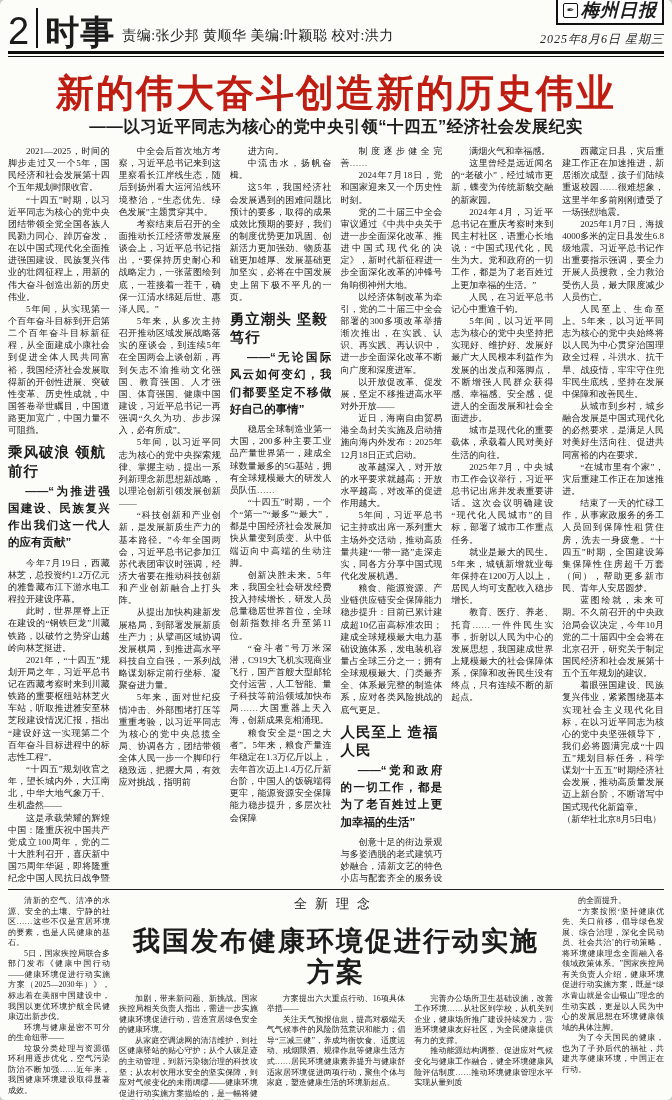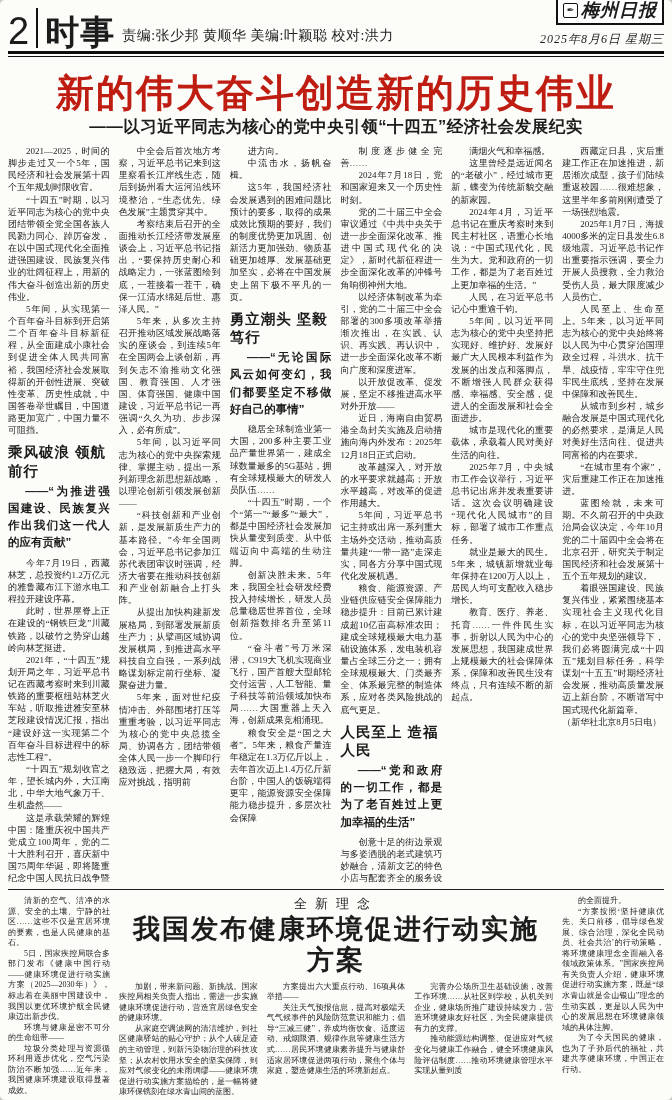--- a/index.html
+++ b/index.html
@@ -36,21 +36,21 @@
   .b{font-size:9px;line-height:1.35;text-align:justify;}
   .b-p{text-indent:2em;}
   .b-h{font-family:"Liberation Sans","DejaVu Sans",sans-serif;font-weight:900;font-size:14.5px;text-indent:0;text-align:left;letter-spacing:1px;margin:7px 0 3px;line-height:1.25;}
   .b-hq{font-family:"Liberation Sans","DejaVu Sans",sans-serif;font-weight:700;font-size:11.5px;line-height:1.5;text-indent:1.5em;margin:0 0 5px;}
   .b-sign{text-align:left;text-indent:0;}
   
   .second{border-top:1.5px solid #222;height:204px;overflow:hidden;padding-top:6px;display:flex;gap:9px;}
   .s-col{flex:1 1 0;min-width:0;overflow:hidden;}
   .s-center{flex:4.25 1 0;min-width:0;display:flex;flex-direction:column;}
   .kicker{text-align:center;font-size:13px;letter-spacing:8px;line-height:1.2;}
-  .s-headline{text-align:center;font-weight:900;font-size:27px;letter-spacing:2px;line-height:1.15;margin:2px 0 6px;
+  .s-headline{text-align:center;font-weight:900;font-size:27px;letter-spacing:2px;line-height:1.15;margin:14px 0 6px;
     font-family:"Liberation Sans","DejaVu Sans",sans-serif;}
   .s-cols{display:flex;gap:9px;flex:1;overflow:hidden;}
   .second .b{font-size:8px;line-height:1.32;}
 </style>
 </head>
 <body>
 
 <div class="page">
 
   <div class="header">
@@ -132,20 +132,21 @@
         <div class="b b-p">2025年7月，中央城市工作会议举行，习近平总书记出席并发表重要讲话。这次会议明确建设“现代化人民城市”的目标，部署了城市工作重点任务。</div>
         <div class="b b-p">就业是最大的民生。5年来，城镇新增就业每年保持在1200万人以上，居民人均可支配收入稳步增长。</div>
         <div class="b b-p">教育、医疗、养老、托育……一件件民生实事，折射以人民为中心的发展思想，我国建成世界上规模最大的社会保障体系，保障和改善民生没有终点，只有连续不断的新起点。</div>
       </div>
     <div class="col">
         <div class="b b-p">西藏定日县，灾后重建工作正在加速推进，新居渐次成型，孩子们陆续重返校园……很难想象，这里半年多前刚刚遭受了一场强烈地震。</div>
         <div class="b b-p">2025年1月7日，海拔4000多米的定日县发生6.8级地震。习近平总书记作出重要指示强调，要全力开展人员搜救，全力救治受伤人员，最大限度减少人员伤亡。</div>
         <div class="b b-p">人民至上、生命至上。5年来，以习近平同志为核心的党中央始终将以人民为中心贯穿治国理政全过程，斗洪水、抗干旱、战疫情，牢牢守住兜牢民生底线，坚持在发展中保障和改善民生。</div>
         <div class="b b-p">从城市到乡村，城乡融合发展是中国式现代化的必然要求，是满足人民对美好生活向往、促进共同富裕的内在要求。</div>
         <div class="b b-p">“在城市里有个家”，灾后重建工作正在加速推进。</div>
+        <div class="b b-p">结束了一天的忙碌工作，从事家政服务的务工人员回到保障性租赁住房，洗去一身疲惫。“十四五”时期，全国建设筹集保障性住房超千万套（间），帮助更多新市民、青年人安居圆梦。</div>
         <div class="b b-p">蓝图绘就，未来可期。不久前召开的中央政治局会议决定，今年10月党的二十届四中全会将在北京召开，研究关于制定国民经济和社会发展第十五个五年规划的建议。</div>
         <div class="b b-p">着眼强国建设、民族复兴伟业，紧紧围绕基本实现社会主义现代化目标，在以习近平同志为核心的党中央坚强领导下，我们必将圆满完成“十四五”规划目标任务，科学谋划“十五五”时期经济社会发展，推动高质量发展迈上新台阶，不断谱写中国式现代化新篇章。</div>
         <div class="b b-sign">（新华社北京8月5日电）</div>
       </div>
   </div>
 
   <div class="second">
     <div class="s-col">
         <div class="b b-p">清新的空气、洁净的水源、安全的土壤、宁静的社区……这些不仅是宜居环境的要素，也是人民健康的基石。</div>
         <div class="b b-p">5日，国家疾控局联合多部门发布《健康中国行动——健康环境促进行动实施方案（2025—2030年）》，标志着在美丽中国建设中，我国以更优环境护航全民健康迈出新步伐。</div>

